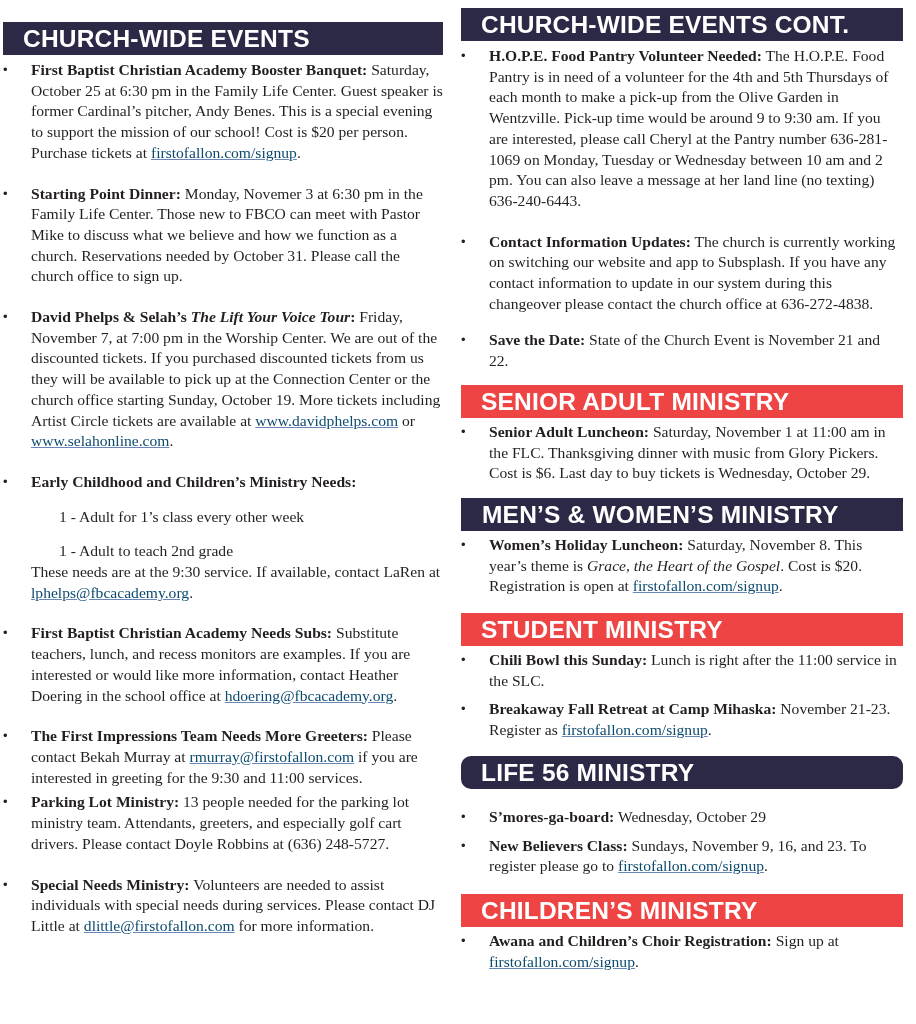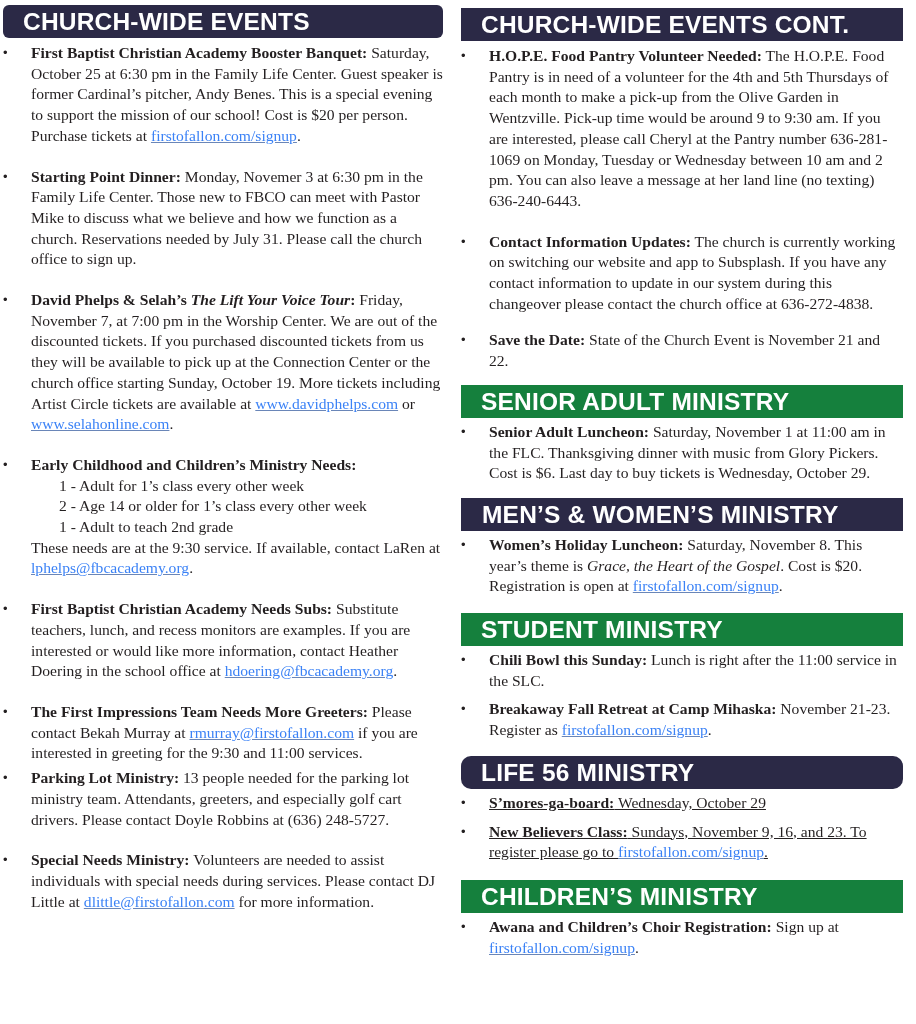--- a/index.html
+++ b/index.html
@@ -5,49 +5,48 @@
   html, body { margin: 0; padding: 0; background: #ffffff; }
   body { width: 916px; height: 1024px; position: relative; overflow: hidden;
          font-family: "Liberation Serif", "DejaVu Serif", serif; color: #231f20; }
   .col { position: absolute; top: 0; }
   .col-left { left: 3px; width: 440px; }
   .col-right { left: 461px; width: 442px; }
   .hdr { color: #ffffff; font-family: "Liberation Sans", "DejaVu Sans", sans-serif;
          font-weight: bold; font-size: 24.5px; letter-spacing: 0.2px;
          line-height: 33px; height: 33px; padding-left: 20px; white-space: nowrap; overflow: hidden; }
   .hdr.navy { background: #2b2946; }
-  .hdr.slate { background: #15803d; }
+  .hdr.slate { background: #ef4444; }
   ul { list-style: none; margin: 0; padding: 0; }
   li.item { position: relative; padding-left: 28px; font-size: 15.6px; line-height: 20.7px; }
   li.item::before { content: "\2022"; position: absolute; left: 0; top: 0; font-family: "Liberation Sans", sans-serif; font-size: 13px; }
   .lead { font-weight: bold; }
   .ital { font-style: italic; }
-  a.lnk { color: #3b82f6; text-decoration: underline; text-decoration-color: #6a86b8; }
-  .sub { padding-left: 28px; }
+  a.lnk { color: #0c4a6e; text-decoration: underline; text-decoration-color: #6a86b8; }
+  .sub { padding-left: 28px; margin-top: 14px; }
 </style>
 </head>
 <body>
 
 <div class="col col-left">
-  <div class="hdr navy" style="margin-top:5px;border-radius:6px;">CHURCH-WIDE EVENTS</div>
+  <div class="hdr navy" style="margin-top:22px;">CHURCH-WIDE EVENTS</div>
   <ul style="margin-top:5px;">
     <li class="item">
       <span class="lead">First Baptist Christian Academy Booster Banquet:</span>
       <span>Saturday, October 25 at 6:30 pm in the Family Life Center. Guest speaker is former Cardinal’s pitcher, Andy Benes. This is a special evening to support the mission of our school! Cost is $20 per person. Purchase tickets at </span><a class="lnk" href="#">firstofallon.com/signup</a><span>.</span>
     </li>
     <li class="item" style="margin-top:20px;">
-      <span class="lead">Starting Point Dinner:</span><span> Monday, Novemer 3 at 6:30 pm in the Family Life Center. Those new to FBCO can meet with Pastor Mike to discuss what we believe and how we function as a church. Reservations needed by July 31. Please call the church office to sign up.</span>
+      <span class="lead">Starting Point Dinner:</span><span> Monday, Novemer 3 at 6:30 pm in the Family Life Center. Those new to FBCO can meet with Pastor Mike to discuss what we believe and how we function as a church. Reservations needed by October 31. Please call the church office to sign up.</span>
     </li>
     <li class="item" style="margin-top:20px;">
       <span class="lead">David Phelps &amp; Selah’s </span><span class="lead ital">The Lift Your Voice Tour</span><span class="lead">:</span><span> Friday, November 7, at 7:00 pm in the Worship Center. We are out of the discounted tickets. If you purchased discounted tickets from us they will be available to pick up at the Connection Center or the church office starting Sunday, October 19. More tickets including Artist Circle tickets are available at </span><a class="lnk" href="#">www.davidphelps.com</a><span> or </span><a class="lnk" href="#">www.selahonline.com</a><span>.</span>
     </li>
     <li class="item" style="margin-top:20px;">
       <div class="lead">Early Childhood and Children’s Ministry Needs:</div>
       <div class="sub">1 - Adult for 1’s class every other week</div>
-      <div class="sub">2 - Age 14 or older for 1’s class every other week</div>
       <div class="sub">1 - Adult to teach 2nd grade</div>
       <span>These needs are at the 9:30 service. If available, contact LaRen at </span><a class="lnk" href="#">lphelps@fbcacademy.org</a><span>.</span>
     </li>
     <li class="item" style="margin-top:20px;">
       <span class="lead">First Baptist Christian Academy Needs Subs:</span><span> Substitute teachers, lunch, and recess monitors are examples. If you are interested or would like more information, contact Heather Doering in the school office at </span><a class="lnk" href="#">hdoering@fbcacademy.org</a><span>.</span>
     </li>
     <li class="item" style="margin-top:20px;">
       <span class="lead">The First Impressions Team Needs More Greeters:</span><span> Please contact Bekah Murray at </span><a class="lnk" href="#">rmurray@firstofallon.com</a><span> if you are interested in greeting for the 9:30 and 11:00 services.</span>
     </li>
     <li class="item" style="margin-top:4px;">
@@ -91,21 +90,21 @@
   <ul style="margin-top:4px;">
     <li class="item">
       <span class="lead">Chili Bowl this Sunday:</span><span> Lunch is right after the 11:00 service in the SLC.</span>
     </li>
     <li class="item" style="margin-top:8px;">
       <span class="lead">Breakaway Fall Retreat at Camp Mihaska:</span><span> November 21-23. Register as </span><a class="lnk" href="#">firstofallon.com/signup</a><span>.</span>
     </li>
   </ul>
 
   <div class="hdr navy" style="margin-top:15px;border-radius:10px;">LIFE 56 MINISTRY</div>
-  <ul style="margin-top:4px;text-decoration:underline;">
+  <ul style="margin-top:18px;">
     <li class="item">
       <span class="lead">S’mores-ga-board:</span><span> Wednesday, October 29</span>
     </li>
     <li class="item" style="margin-top:8px;">
       <span class="lead">New Believers Class:</span><span> Sundays, November 9, 16, and 23. To register please go to </span><a class="lnk" href="#">firstofallon.com/signup</a><span>.</span>
     </li>
   </ul>
 
   <div class="hdr slate" style="margin-top:17px;">CHILDREN’S MINISTRY</div>
   <ul style="margin-top:4px;">

